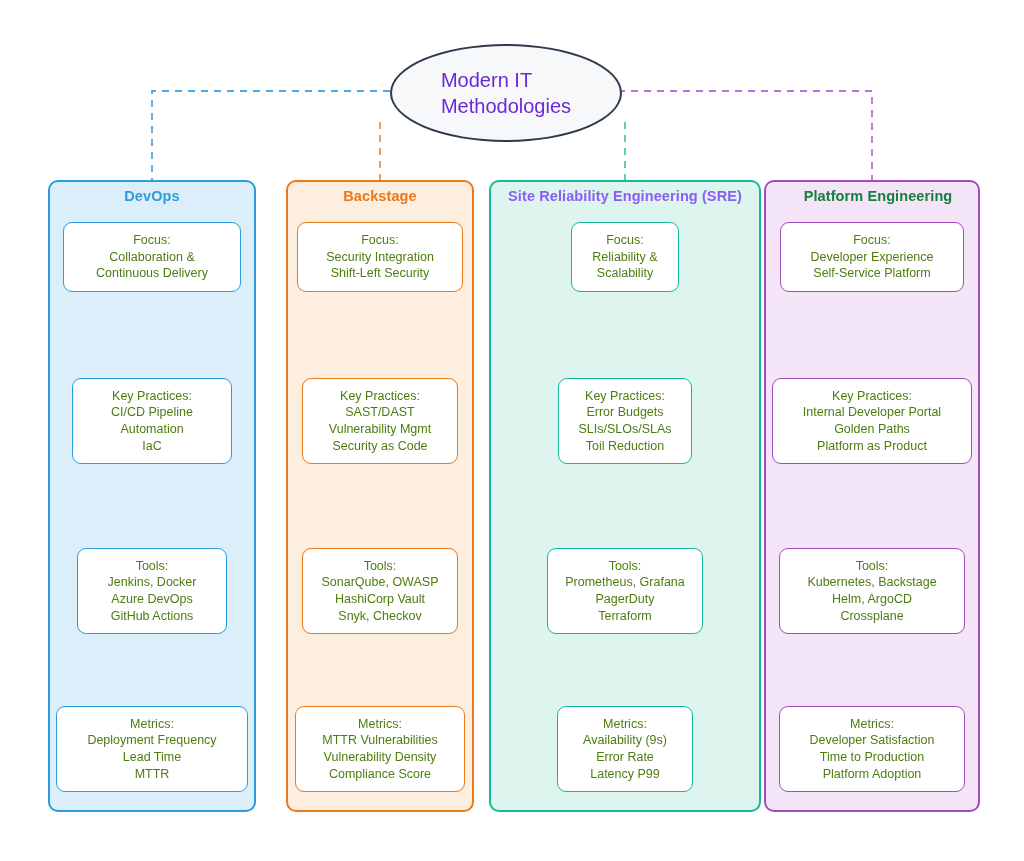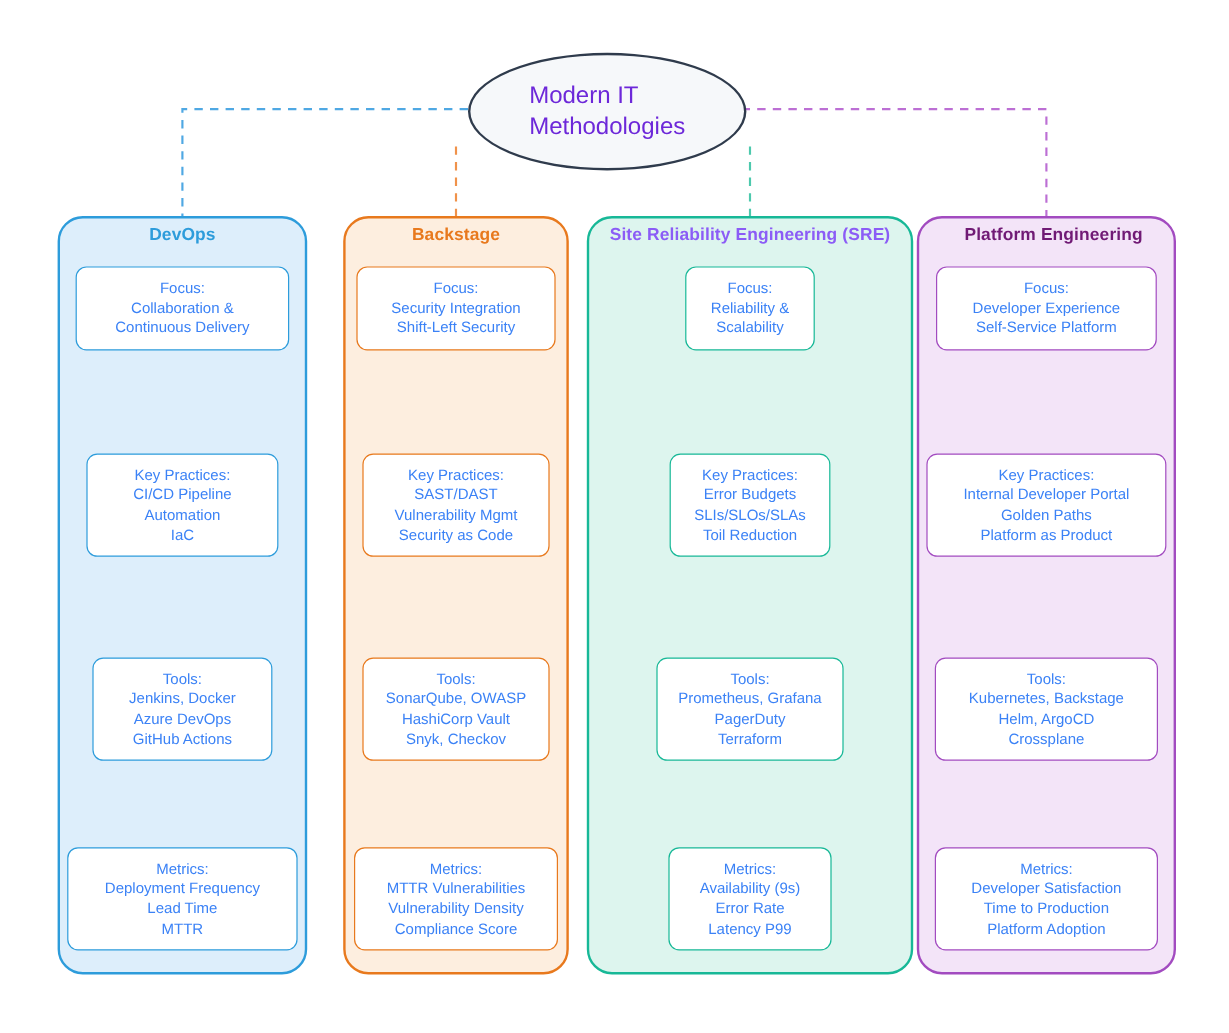--- a/index.html
+++ b/index.html
@@ -49,21 +49,21 @@
     white-space: pre-line;
   }
 
   
   .column {
     position: absolute;
     top: 180px;
     height: 632px;
     border-width: 2.2px;
     border-style: solid;
-    border-radius: 21px;
+    border-radius: 10px;
     box-sizing: border-box;
     z-index: 2;
   }
   .column-title {
     position: absolute;
     top: 6px;
     left: 0;
     right: 0;
     text-align: center;
     font-size: 14.5px;
@@ -83,21 +83,21 @@
     background: #ffffff;
     display: flex;
     align-items: center;
     justify-content: center;
     z-index: 4;
     padding: 6px 10px;
   }
   .stage-text {
     font-size: 12.5px;
     line-height: 1.33;
-    color: #3b82f6;
+    color: #4d7c0f;
     text-align: center;
     white-space: pre-line;
   }
 </style>
 </head>
 <body>
 
 <div id="canvas">
 
   <svg id="wires" viewBox="0 0 1024 861">
@@ -211,21 +211,21 @@
 PagerDuty
 Terraform</div>
       </div>
       <div class="stage" style="left: 557px; top: 706px; width: 136px; height: 86px; border-color: rgb(23, 184, 151);">
         <div class="stage-text">Metrics:
 Availability (9s)
 Error Rate
 Latency P99</div>
       </div>
       <div class="column" style="left: 764px; width: 216px; border-color: rgb(162, 75, 192); background: rgb(243, 228, 248);">
-        <div class="column-title" style="color: #701a75; padding-left: 12px;">Platform Engineering</div>
+        <div class="column-title" style="color: #15803d; padding-left: 12px;">Platform Engineering</div>
       </div>
       <div class="stage" style="left: 780px; top: 222px; width: 184px; height: 70px; border-color: rgb(162, 75, 192);">
         <div class="stage-text">Focus:
 Developer Experience
 Self-Service Platform</div>
       </div>
       <div class="stage" style="left: 772px; top: 378px; width: 200px; height: 86px; border-color: rgb(162, 75, 192);">
         <div class="stage-text">Key Practices:
 Internal Developer Portal
 Golden Paths

